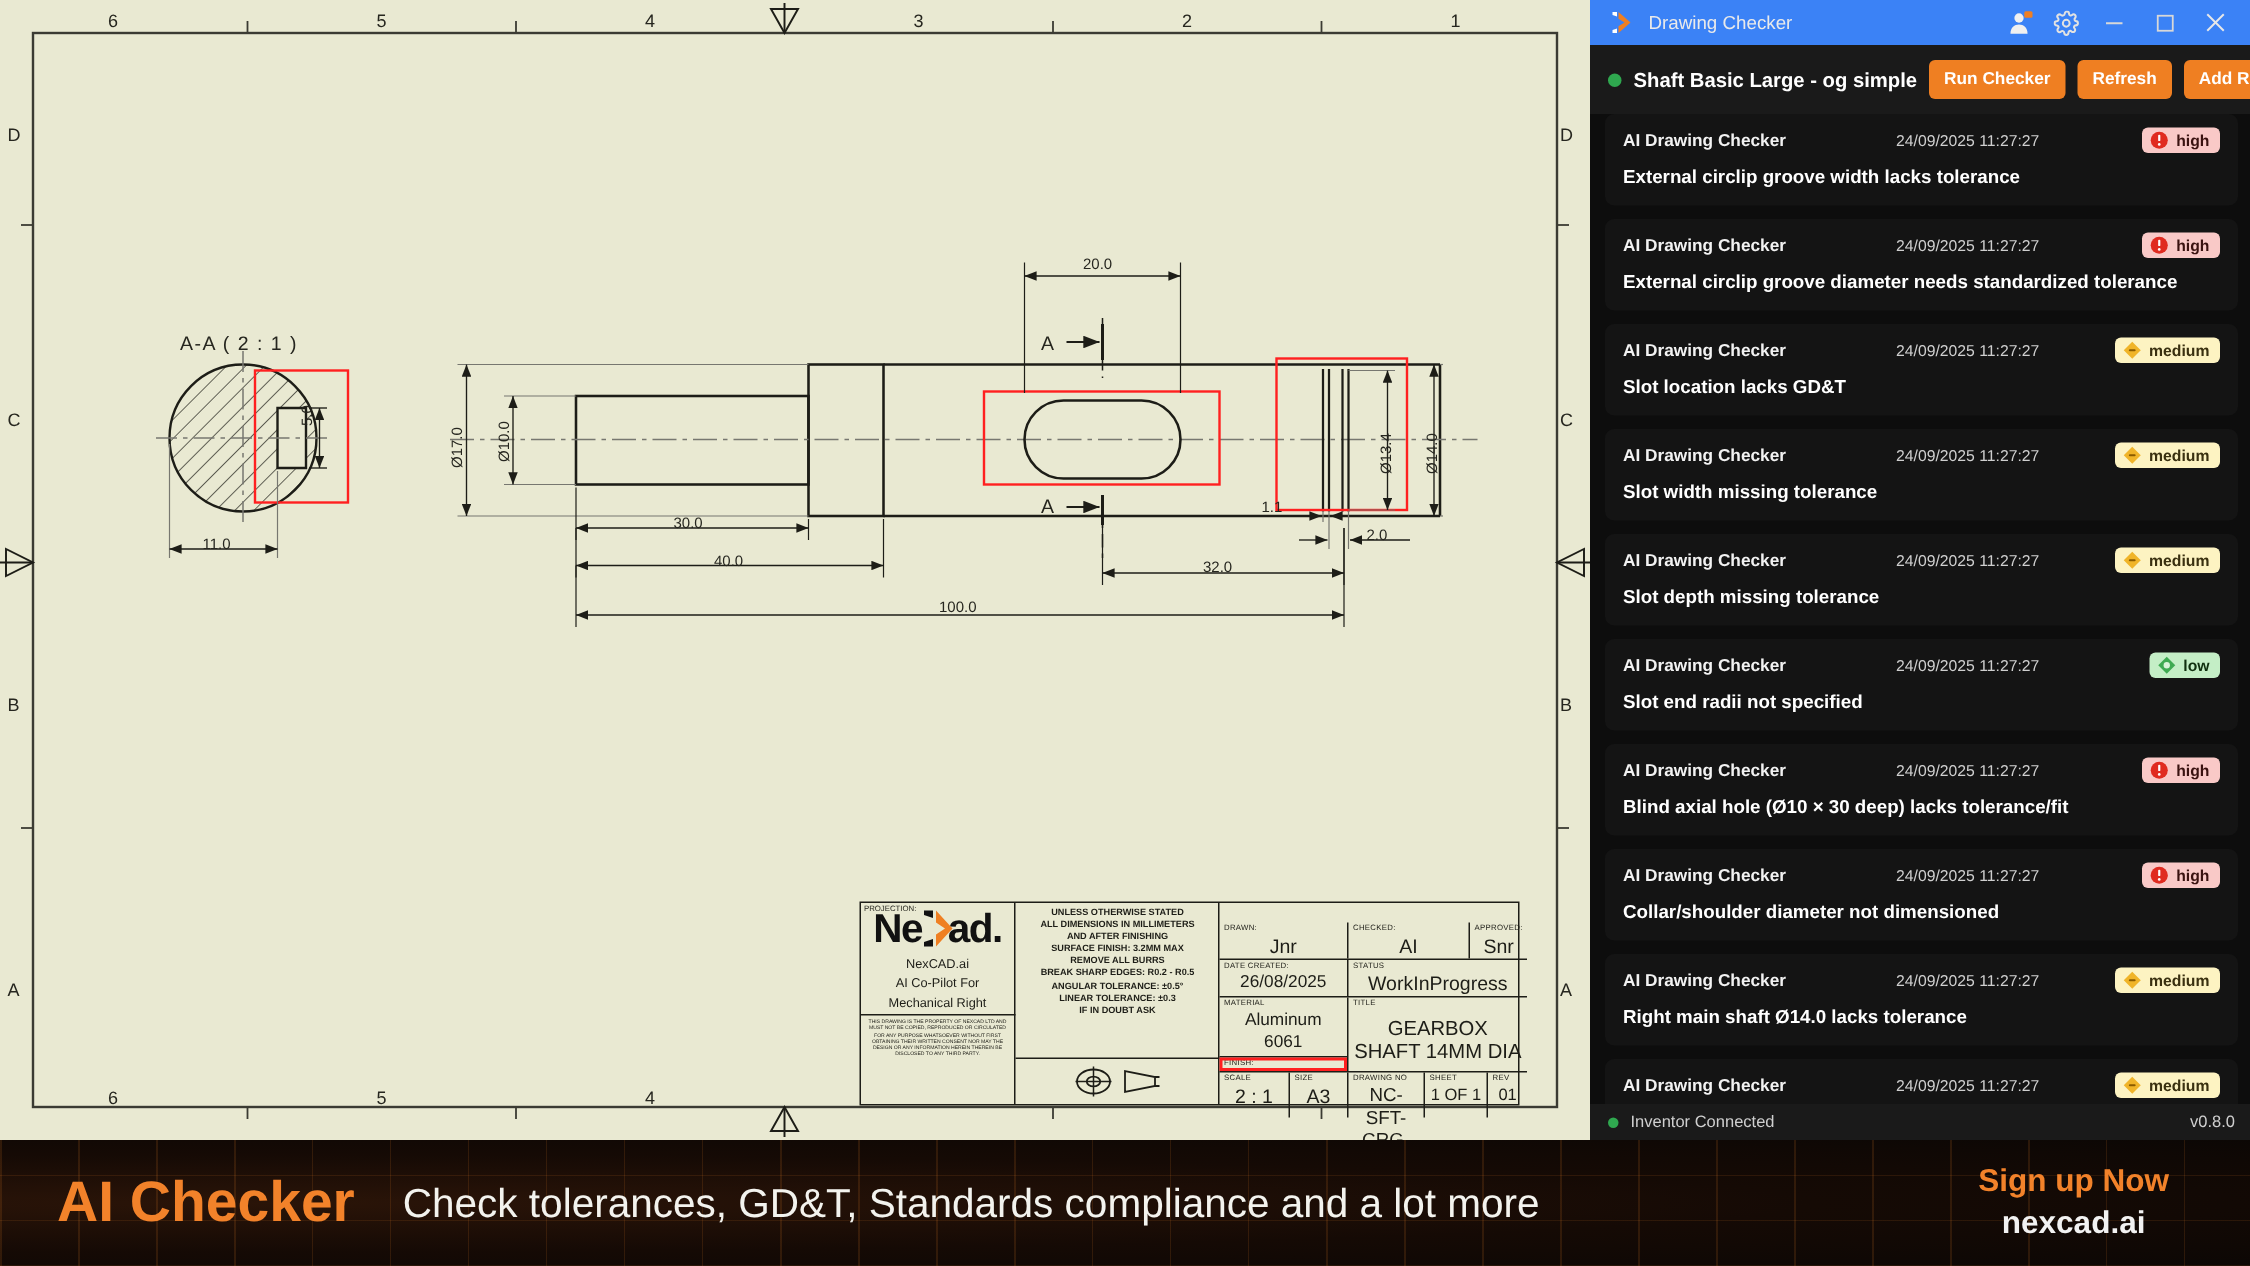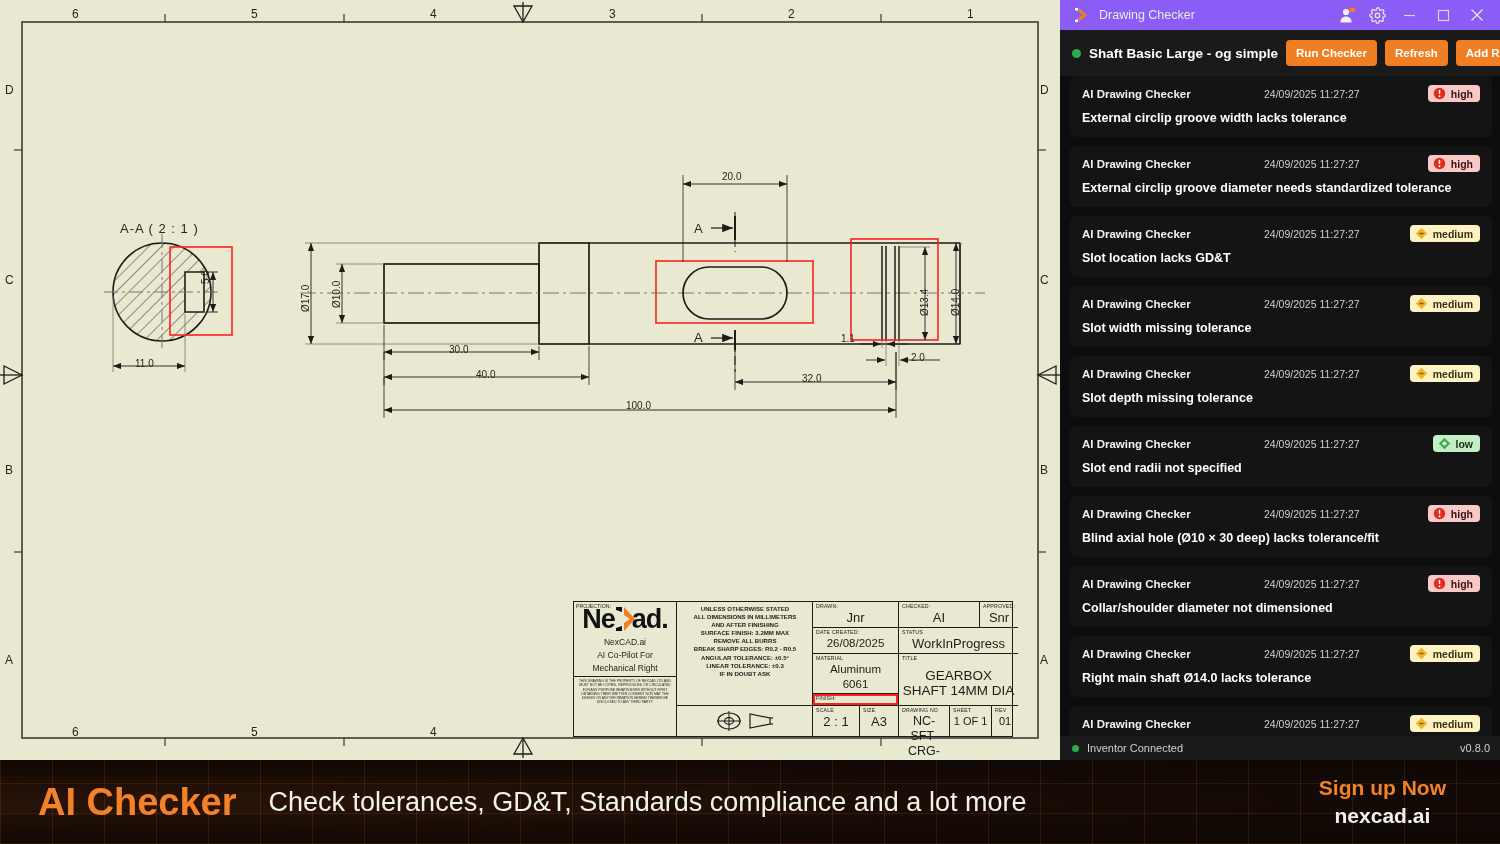--- a/index.html
+++ b/index.html
@@ -74,21 +74,21 @@
   .finish-hl { outline: 2px solid #ff2020; outline-offset: -2px; }
 
   
   #panel {
     position: absolute; left: 1060px; top: 0;
     width: 440px; height: 760px;
     background: #0d0d0d;
     display: flex; flex-direction: column;
   }
   #panel-titlebar {
-    height: 30px; background: #8b5cf6;
+    height: 30px; background: #3b82f6;
     display: flex; align-items: center; padding: 0 6px 0 14px;
     flex: 0 0 30px;
   }
   #panel-titlebar .tb-title { color: #eaeaea; font-size: 12.5px; margin-left: 9px; }
   .win-btn {
     width: 34px; height: 28px; display:flex; align-items:center; justify-content:center;
     color:#d8d8d8;
   }
   .icon-btn { width: 30px; height: 28px; display:flex; align-items:center; justify-content:center;}
 
@@ -377,21 +377,21 @@
           <svg width="26" height="20" viewBox="0 0 26 20">
             <path d="M2 3 L2 17 L22 13 L22 7 Z" fill="none" stroke="#1d1d17" stroke-width="1.2"></path>
             <line x1="22" y1="7" x2="25" y2="7" stroke="#1d1d17" stroke-width="1.2"></line>
             <line x1="22" y1="13" x2="25" y2="13" stroke="#1d1d17" stroke-width="1.2"></line>
           </svg>
         </div>
       </div>
 
       <div class="tb-right">
 
-        <div class="tb-row" style="height:26px;">
+        <div class="tb-row" style="height:26px;margin-top:13px;">
           <div class="tb-box" style="width:86px;">
             <span class="tb-lab">DRAWN:</span>
             <span class="tb-val">Jnr</span>
           </div>
           <div class="tb-box" style="width:81px;">
             <span class="tb-lab">CHECKED:</span>
             <span class="tb-val">AI</span>
           </div>
           <div class="tb-box" style="flex:1;">
             <span class="tb-lab">APPROVED:</span>

